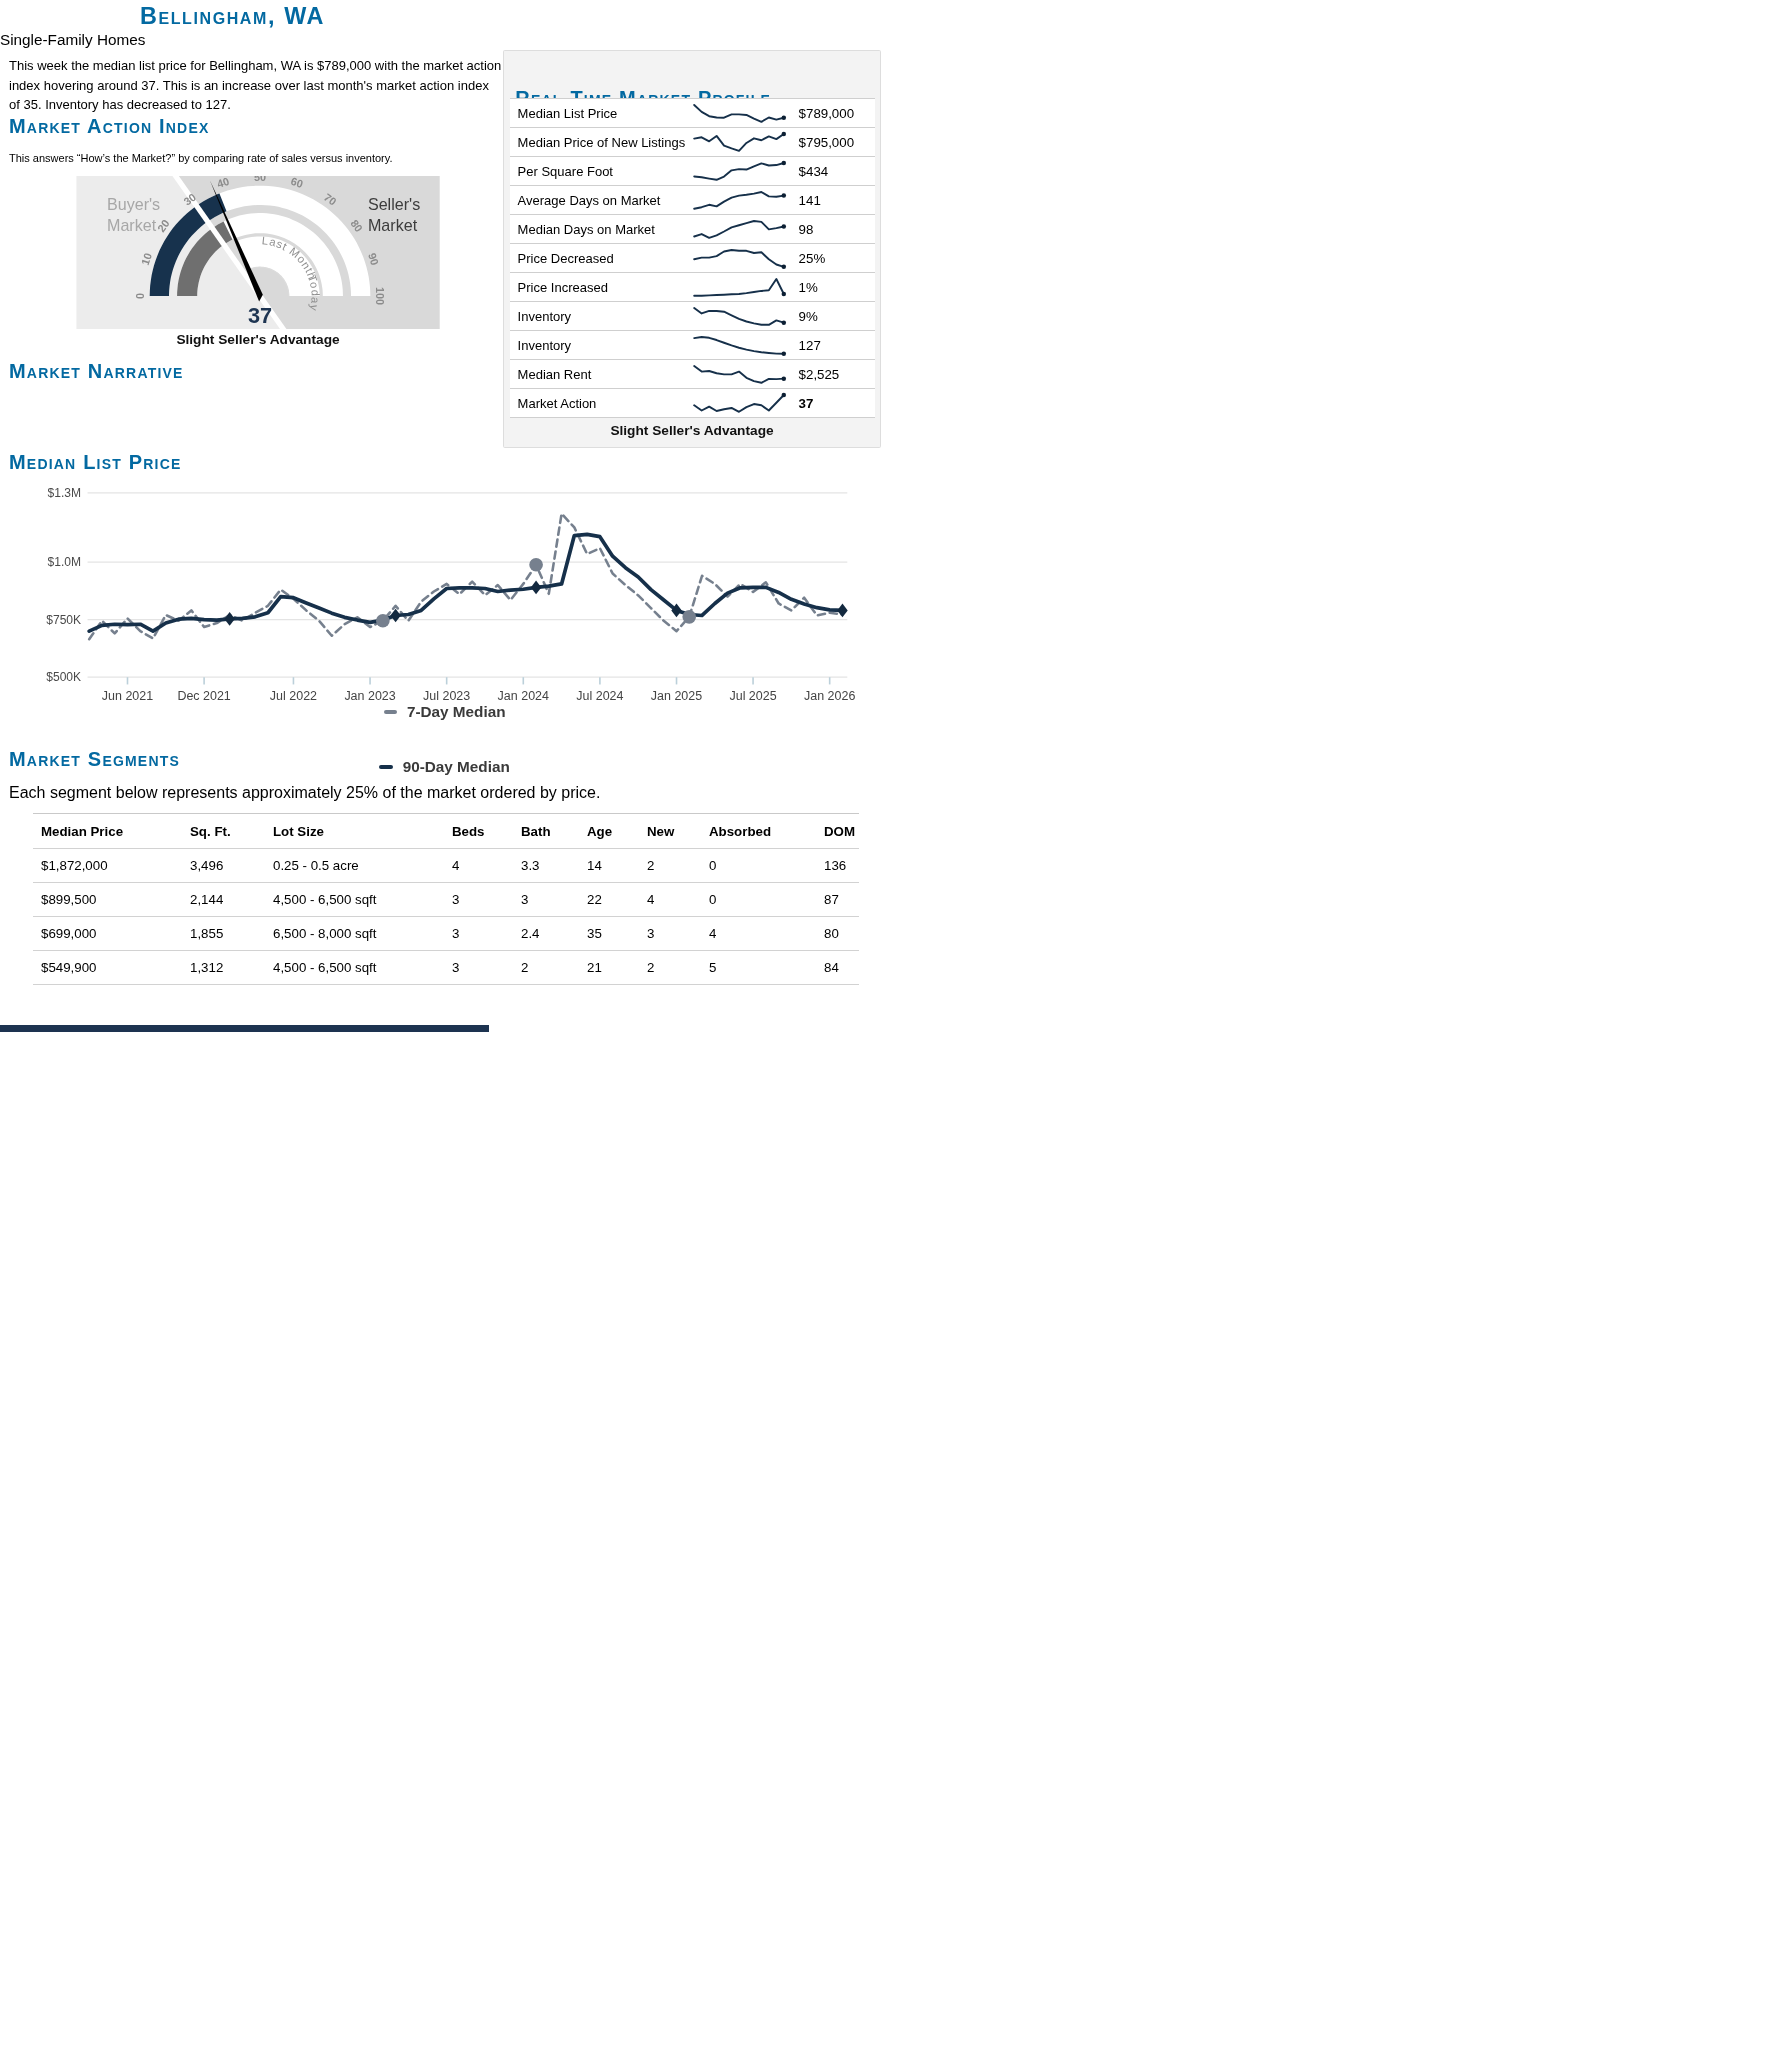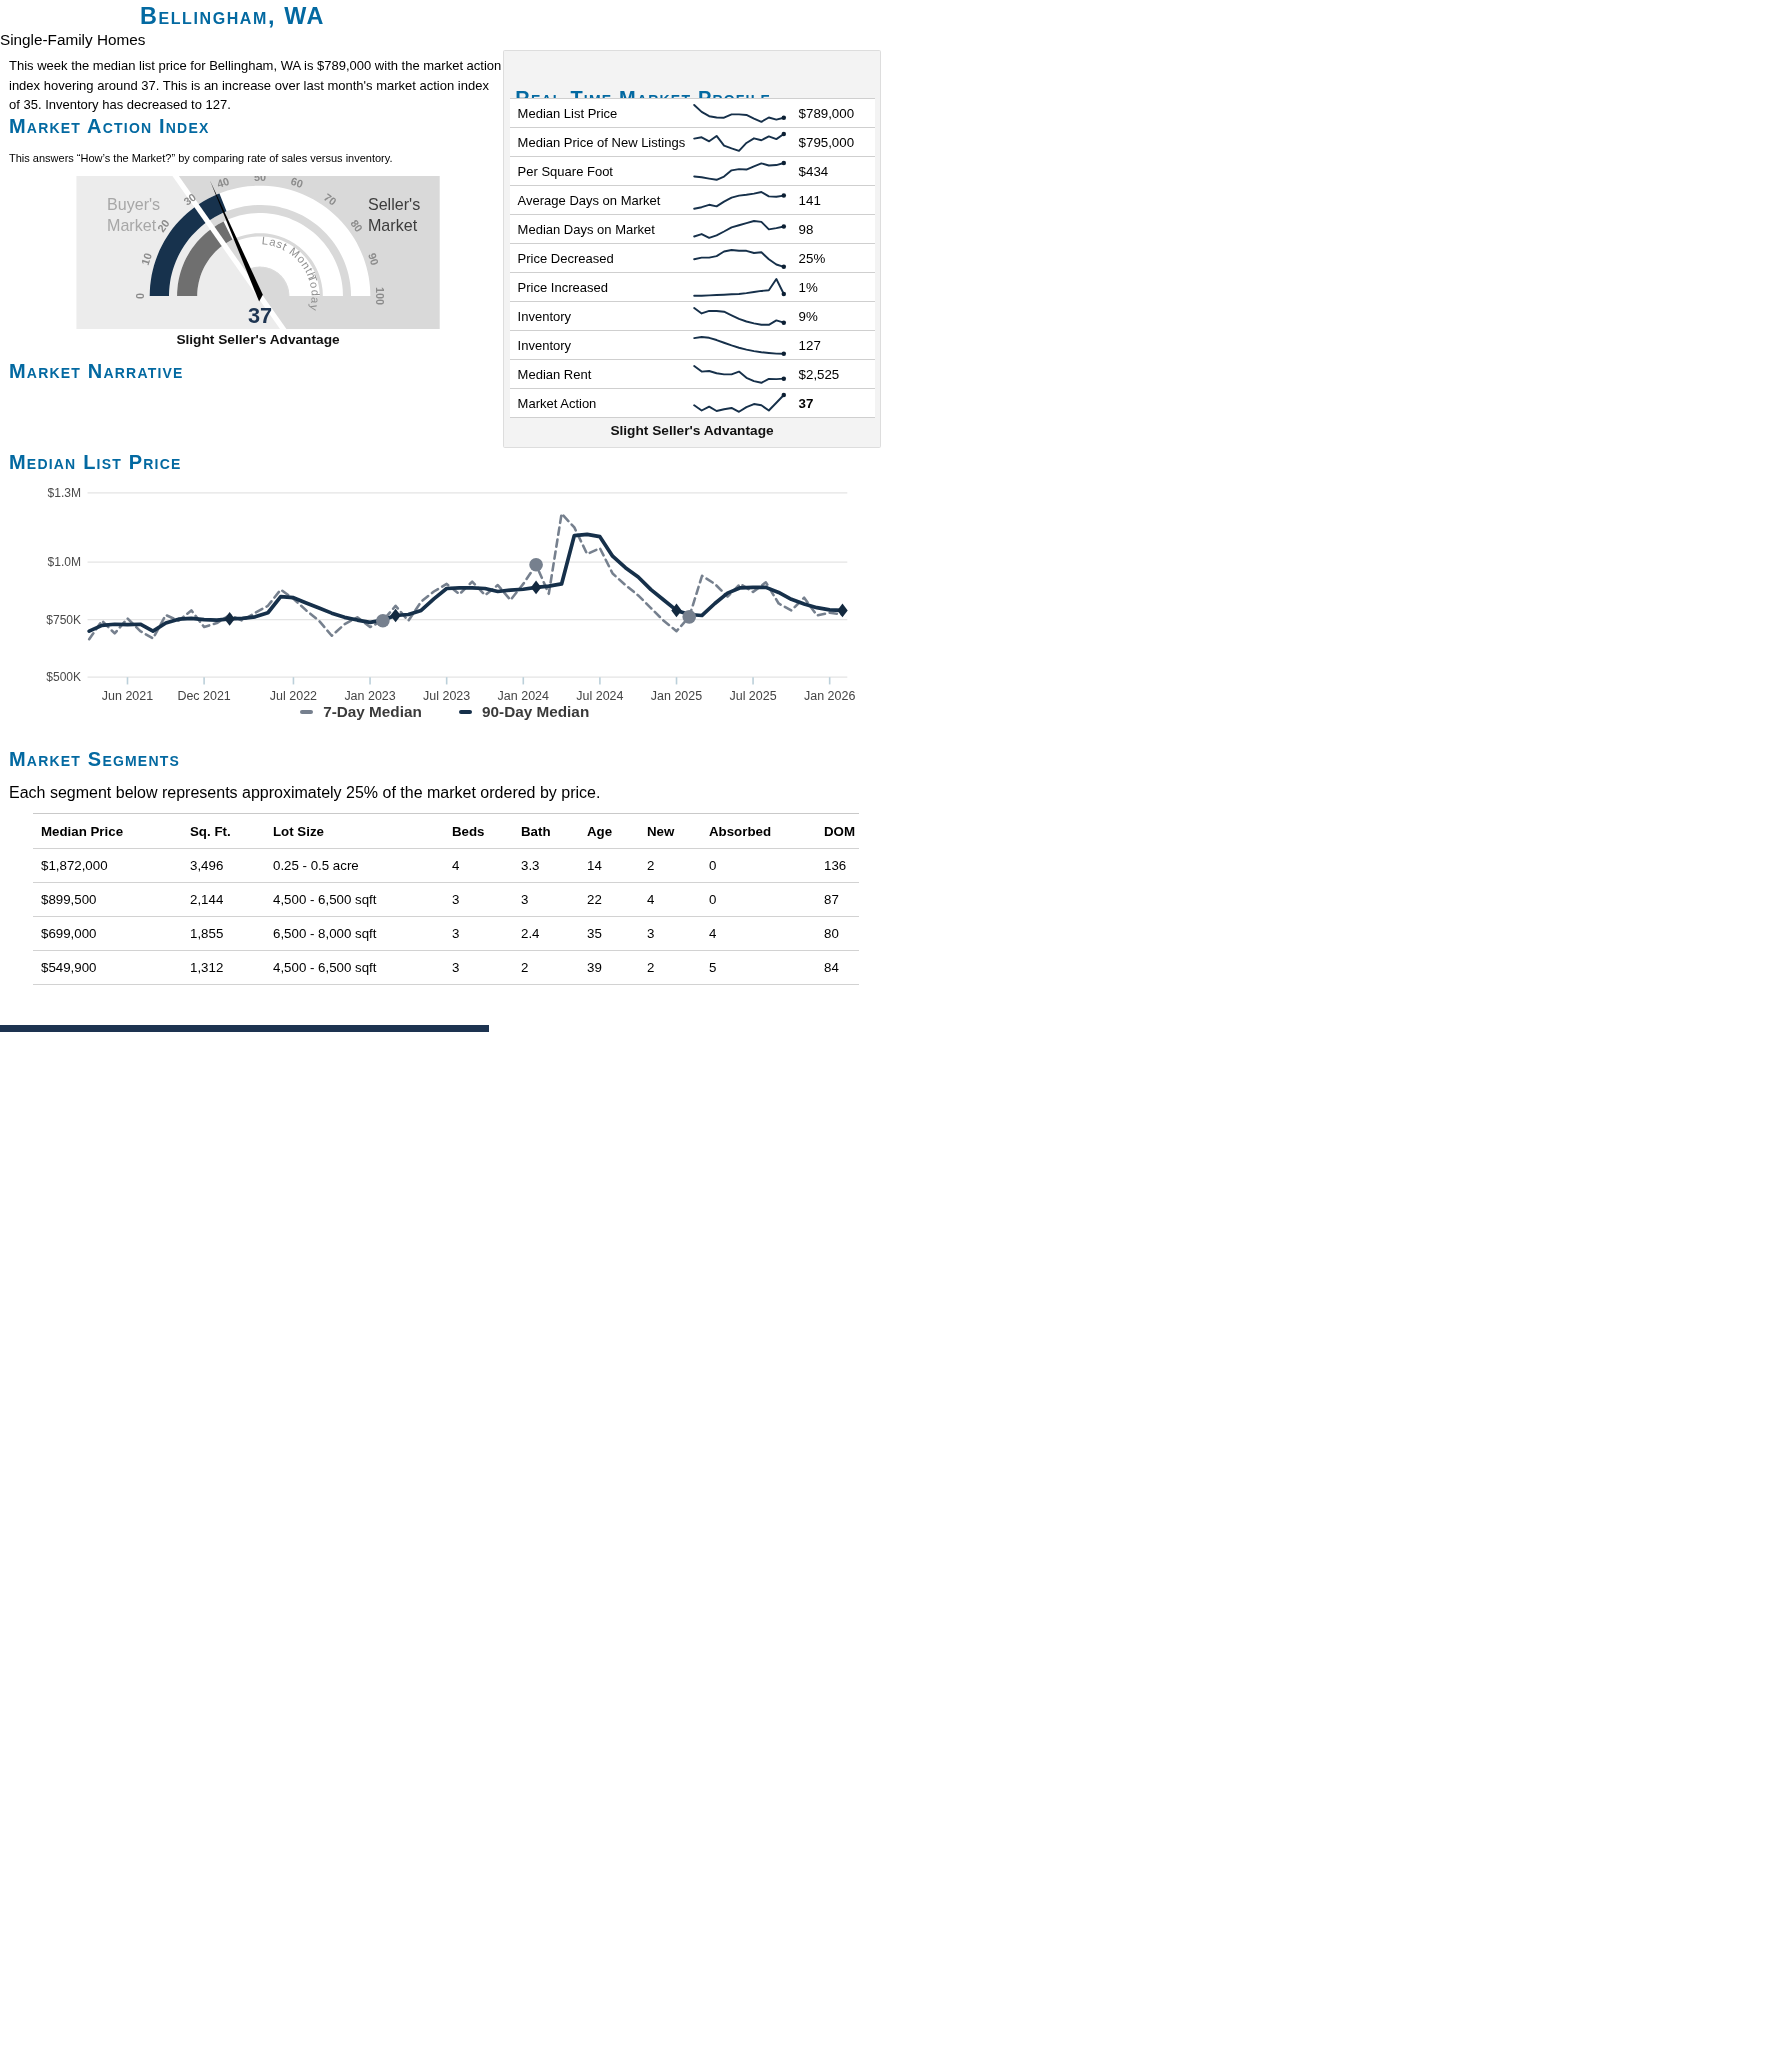--- a/index.html
+++ b/index.html
@@ -25,21 +25,21 @@
         display:flex;align-items:center;}
   .plabel{flex:1;padding-left:8px;font-size:13px;}
   .pspark{width:98px;height:24px;}
   .pvalue{width:76px;padding-left:10.5px;font-size:13.3px;}
   .pvalue.bold{font-weight:700;}
   #panel-f{position:absolute;left:0;top:372px;width:376px;text-align:center;
            font-size:13.7px;font-weight:700;color:#111;}
   #mlp-h{position:absolute;left:9px;top:451px;}
   #chart{position:absolute;left:0;top:476px;width:889px;height:235px;}
   #legend{position:absolute;left:0;top:703px;width:889px;display:flex;justify-content:center;
-          gap:37px;align-items:center;}
+          gap:37px;align-items:center;flex-direction:column;}
   .litem{display:flex;align-items:center;gap:9.7px;font-size:15.3px;font-weight:700;color:#3a3a3a;}
   .ldash{width:13.7px;height:4px;border-radius:2px;}
   #seg-h{position:absolute;left:9px;top:748px;}
   #seg-d{position:absolute;left:9px;top:784px;font-size:16px;}
   #seg-table{position:absolute;left:9px;top:813px;width:850px;font-size:13.3px;}
   .seg-row{display:grid;grid-template-columns:149px 83px 179px 69px 66px 60px 62px 115px 67px;
            align-items:center;height:33px;border-bottom:0.8px solid #d2d2d2;margin-left:24px;}
   .seg-row.head{font-weight:700;border-top:0.8px solid #c9c9c9;height:34px;}
   .seg-cell{padding-left:8px;}
   #footer-bar{position:absolute;left:0;bottom:0;width:489px;height:7.3px;background:#1d3350;}
@@ -290,21 +290,21 @@
         <div class="seg-cell">3</div>
         <div class="seg-cell">4</div>
         <div class="seg-cell">80</div>
       </div>
       <div class="seg-row">
         <div class="seg-cell">$549,900</div>
         <div class="seg-cell">1,312</div>
         <div class="seg-cell">4,500 - 6,500 sqft</div>
         <div class="seg-cell">3</div>
         <div class="seg-cell">2</div>
-        <div class="seg-cell">39</div>
+        <div class="seg-cell">21</div>
         <div class="seg-cell">2</div>
         <div class="seg-cell">5</div>
         <div class="seg-cell">84</div>
       </div>
     </div>
 
   <div id="footer-bar" style="background: rgb(29, 51, 80);"></div>
 </div>
 
 

